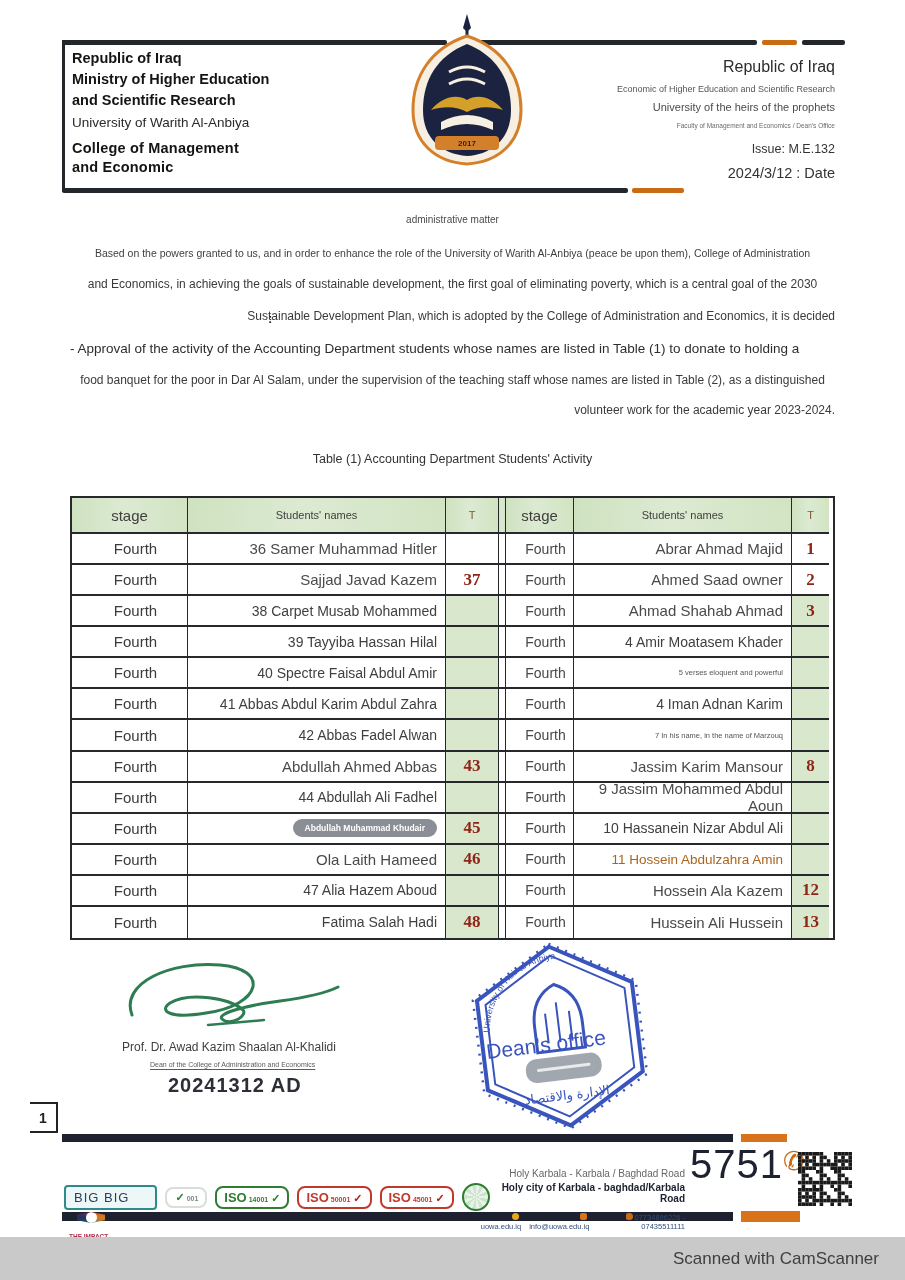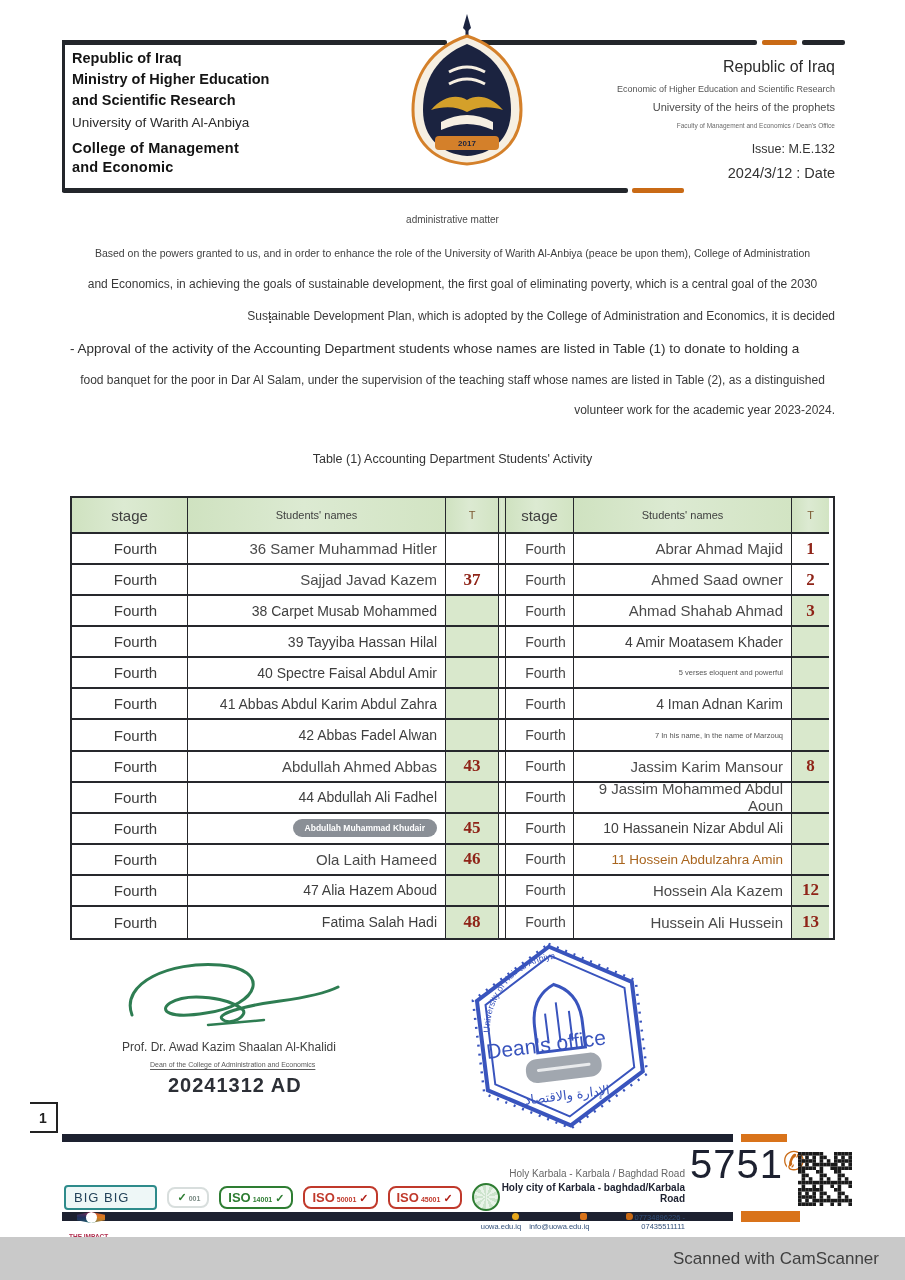--- a/index.html
+++ b/index.html
@@ -346,21 +346,21 @@
         <span></span>
       </div>
     <div class="qs-sq">QS</div>
     <div class="qs-txt">WORLD UNIVERSITY RANKINGS</div>
     <div class="asic">ASIC</div>
     <div class="ui-mark">UI</div>
     <div class="ui-txt">Green Metric</div>
     <div class="urs">URS</div>
   </div>
 
-  <div class="badge-row" style="left:64px;top:1184px;height:26px;">
+  <div class="badge-row" style="left:64px;top:1184px;height:26px;gap:8px;">
     <div class="bigbig">BIG BIG</div>
     <div class="isobox faded">
       <span class="chk">✓</span>
       <span class="num">001</span>
     </div>
     <div class="isobox green">
       <span class="iso">ISO</span>
       <span class="num">14001</span>
       <span class="chk">✓</span>
     </div>

